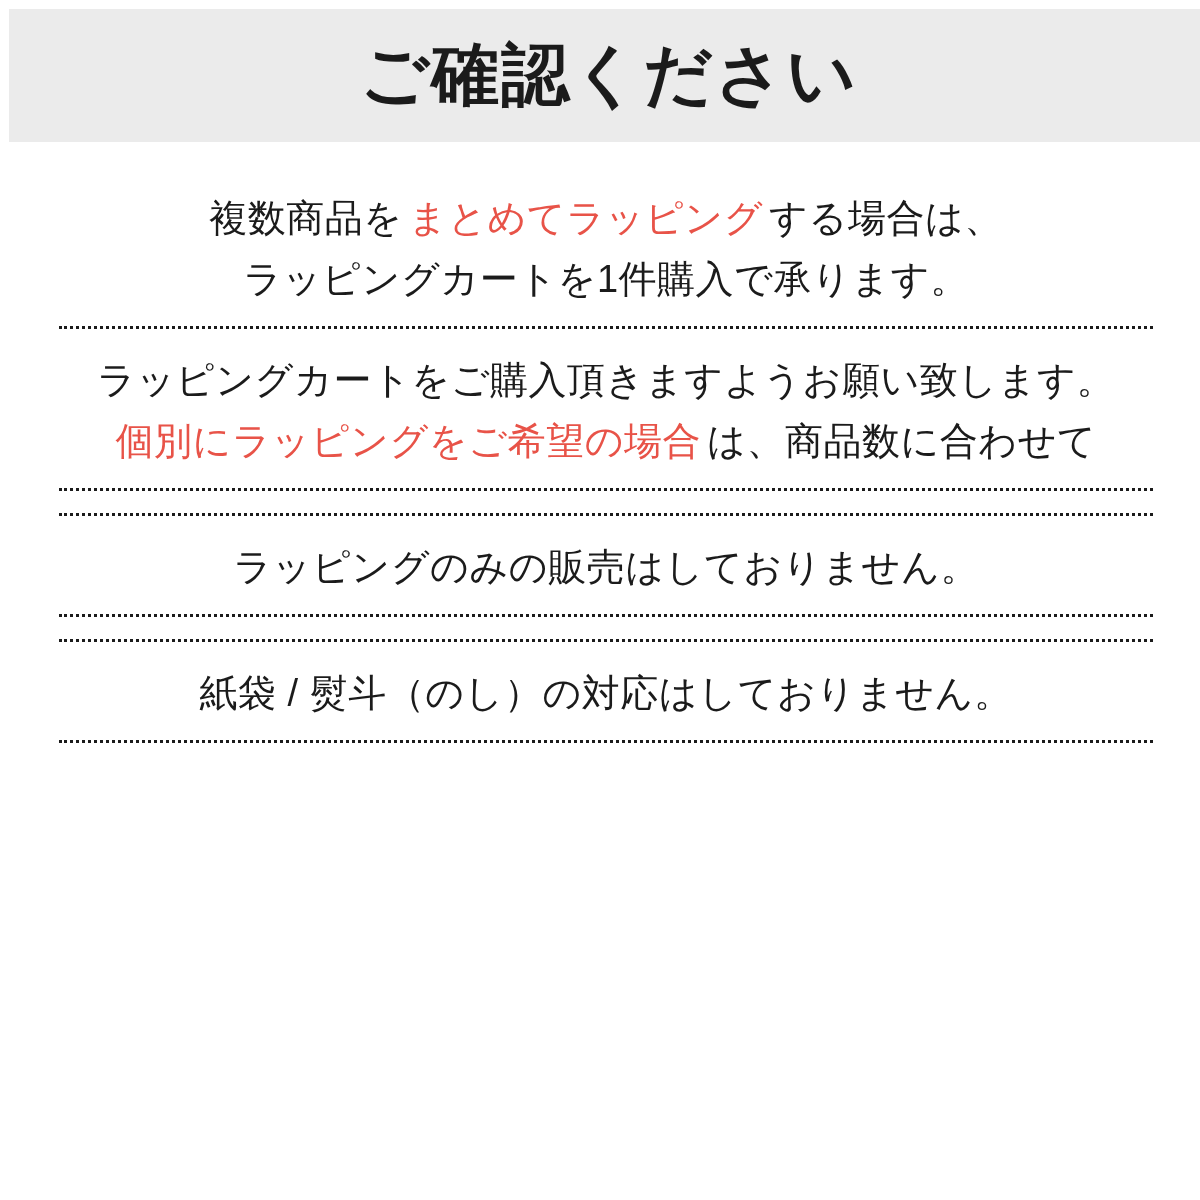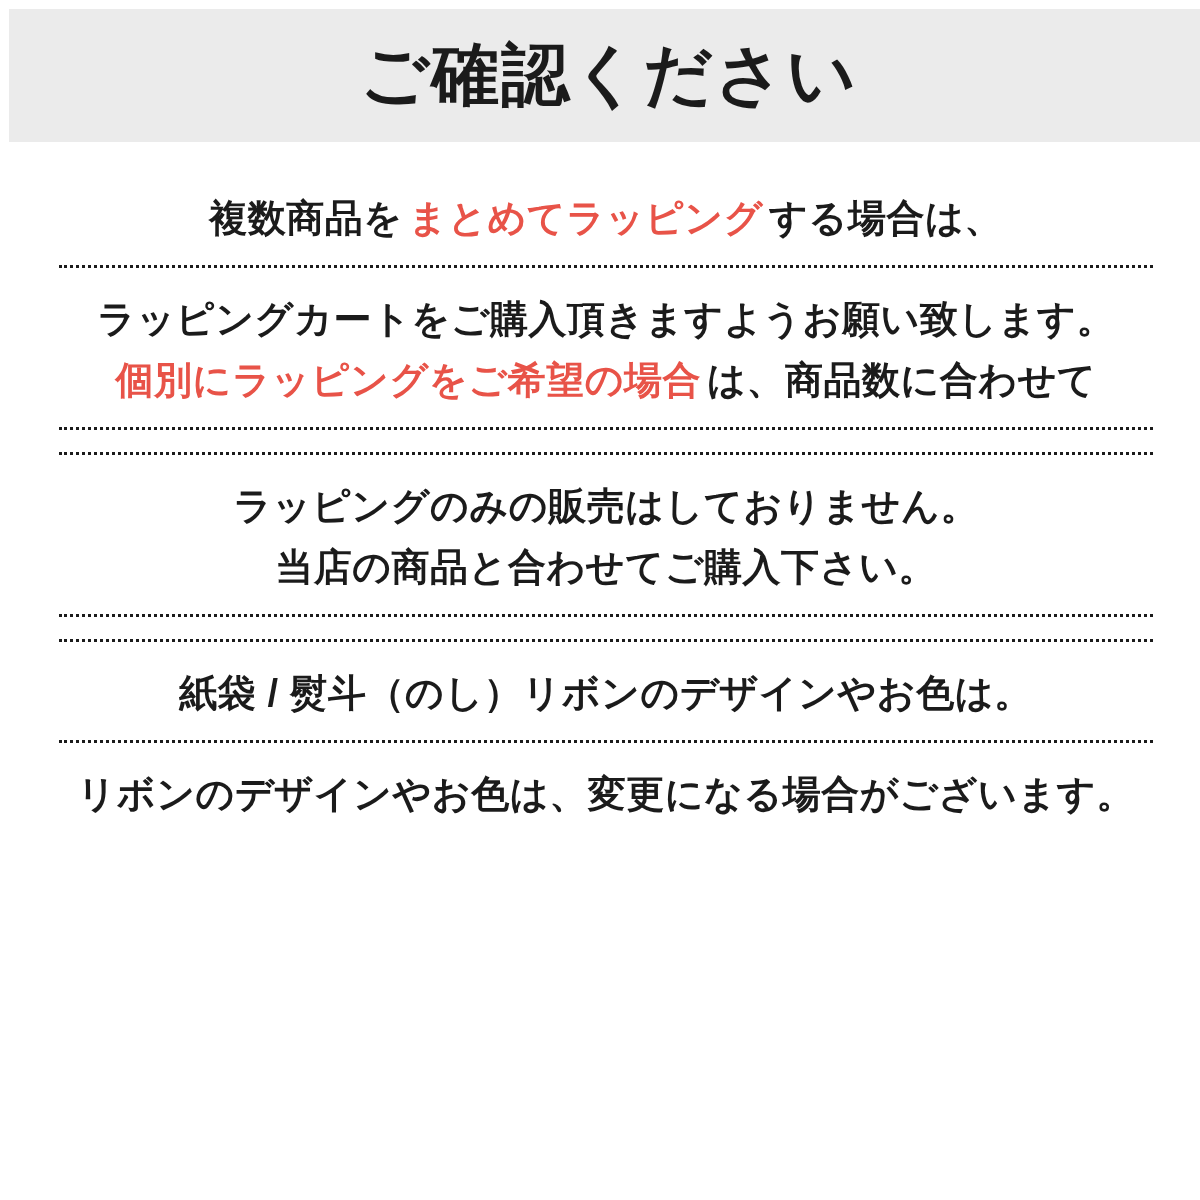--- a/index.html
+++ b/index.html
@@ -27,21 +27,21 @@
     letter-spacing:2px;
     color:var(--text-color);
     white-space:nowrap;
   }
   .content{
     padding:41px 50px 0 50px;
   }
   .notice{
     text-align:center;
     font-size:38px;
-    font-weight:bold;
+    font-weight:normal;
     line-height:58px;
     letter-spacing:0.5px;
     white-space:nowrap;
   }
   .notice .line{ display:block; }
   .notice .seg-red{ color:var(--accent-red); }
   .separator{
     height:0;
     border-top:3px dotted var(--text-color);
     margin:18px 0 22px 0;
@@ -50,34 +50,31 @@
 </head>
 <body>
 
 <header class="header">
   <h1 class="page-title">ご確認ください</h1>
 </header>
 
 <main class="content">
     <p class="notice">
       <span class="line"><span class="seg">複数商品を</span><span class="seg-red">まとめてラッピング</span><span class="seg">する場合は、</span></span>
+      <span class="line"><span class="seg">ラッピングカートを1件購入で承ります。</span></span>
     </p>
     <div class="separator"></div>
     <p class="notice">
       <span class="line"><span class="seg">ラッピングカートをご購入頂きますようお願い致します。</span></span>
       <span class="line"><span class="seg-red">個別にラッピングをご希望の場合</span><span class="seg">は、商品数に合わせて</span></span>
     </p>
     <div class="separator"></div>
     <div class="separator"></div>
     <p class="notice">
       <span class="line"><span class="seg">ラッピングのみの販売はしておりません。</span></span>
-      <span class="line"><span class="seg">当店の商品と合わせてご購入下さい。</span></span>
     </p>
     <div class="separator"></div>
     <div class="separator"></div>
     <p class="notice">
-      <span class="line"><span class="seg">紙袋 / 熨斗（のし）リボンのデザインやお色は。</span></span>
+      <span class="line"><span class="seg">紙袋 / 熨斗（のし）の対応はしておりません。</span></span>
     </p>
     <div class="separator"></div>
-    <p class="notice">
-      <span class="line"><span class="seg">リボンのデザインやお色は、変更になる場合がございます。</span></span>
-    </p>
   </main>
 
 </body></html>

